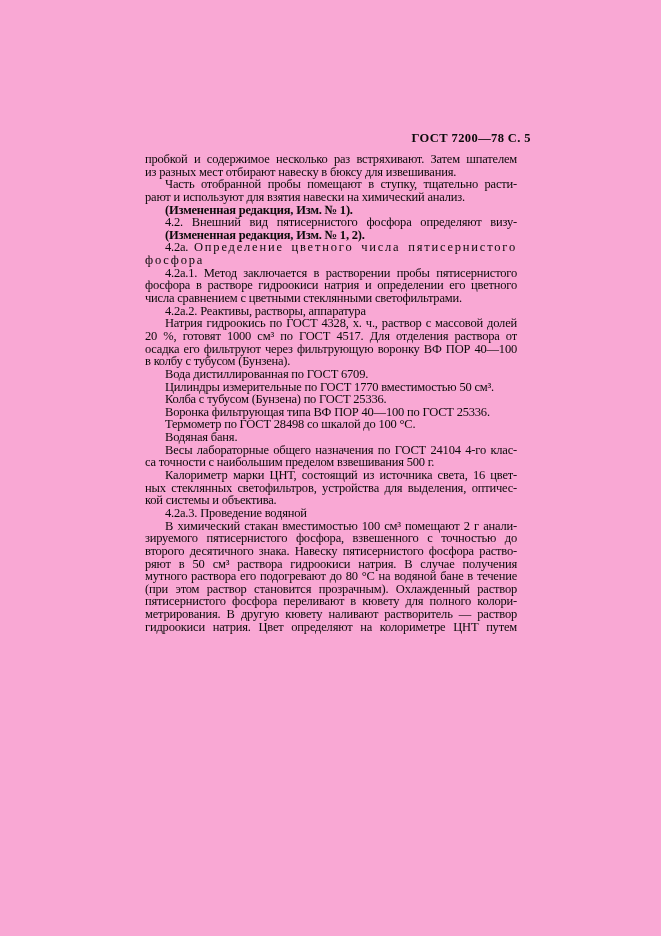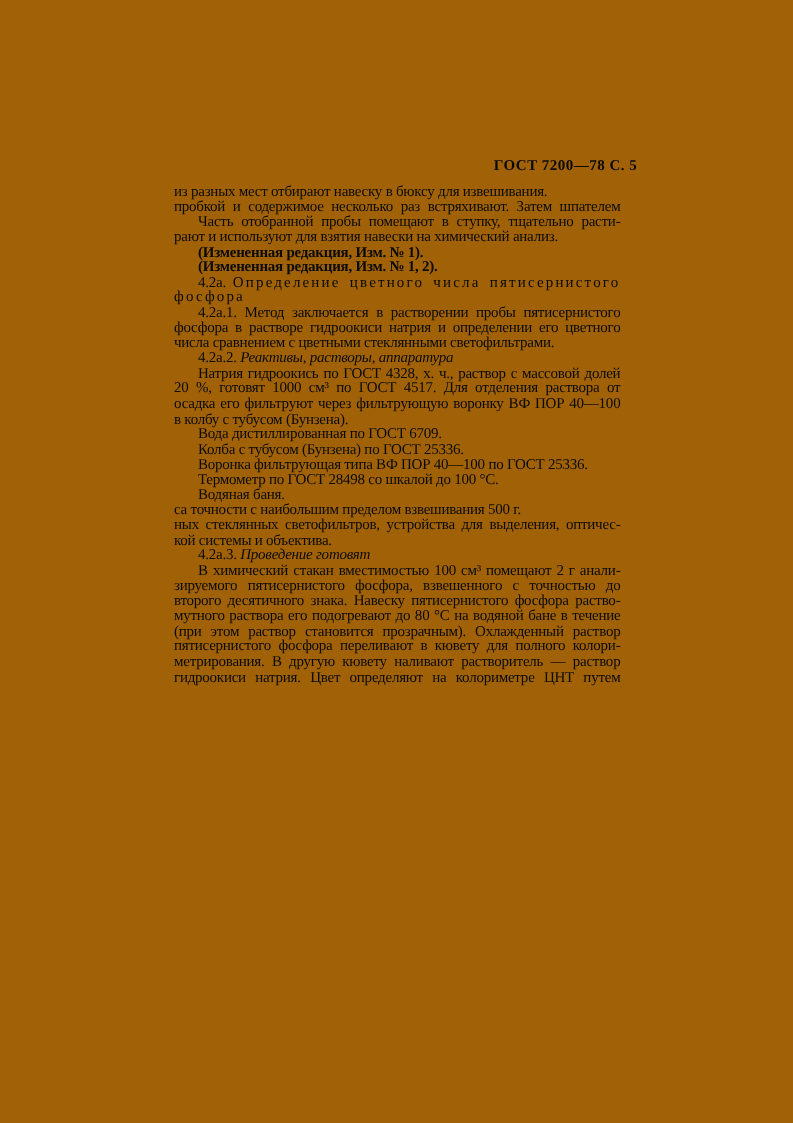--- a/index.html
+++ b/index.html
@@ -7,21 +7,21 @@
   body {
     width: 661px; height: 936px;
     font-family: "Liberation Serif", serif;
     color: #0a0a0a;
     position: relative;
     overflow: hidden;
   }
   .page {
     position: absolute; left: 0; top: 0;
     width: 661px; height: 936px;
-    background: #a16207;
+    background: #f9a8d4;
   }
   .running-header {
     position: absolute;
     top: 131px; left: 145px; width: 386px;
     text-align: right;
     font-weight: bold;
     font-size: 12.5px;
     letter-spacing: 0.4px;
     white-space: nowrap;
   }
@@ -37,56 +37,61 @@
     text-align: left;
     white-space: normal;
     overflow: visible;
   }
   .line.ind { padding-left: 20px; }
   .line.just {
     text-align: justify;
     text-align-last: justify;
   }
   .b { font-weight: bold; margin-top: 38px; }
-  .i { font-style: italic; }
+  .i { }
   .sp { letter-spacing: 1.8px; }
 </style>
 </head>
 <body>
 
 <div class="page">
   <div class="running-header">ГОСТ 7200—78 С. 5</div>
   <div class="doc-body">
+      <div class="line just"><span>пробкой и содержимое несколько раз встряхивают. Затем шпателем</span></div>
       <div class="line"><span>из разных мест отбирают навеску в бюксу для извешивания.</span></div>
-      <div class="line just"><span>пробкой и содержимое несколько раз встряхивают. Затем шпателем</span></div>
       <div class="line ind just"><span>Часть отобранной пробы помещают в ступку, тщательно расти-</span></div>
       <div class="line"><span>рают и используют для взятия навески на химический анализ.</span></div>
       <div class="line ind"><span class="b">(Измененная редакция, Изм. № 1).</span></div>
+      <div class="line ind just"><span>4.2. Внешний вид пятисернистого фосфора определяют визу-</span></div>
       <div class="line ind"><span class="b">(Измененная редакция, Изм. № 1, 2).</span></div>
       <div class="line ind just"><span>4.2а. </span><span class="sp">Определение цветного числа пятисернистого</span></div>
       <div class="line"><span class="sp">фосфора</span></div>
       <div class="line ind just"><span>4.2а.1. Метод заключается в растворении пробы пятисернистого</span></div>
       <div class="line just"><span>фосфора в растворе гидроокиси натрия и определении его цветного</span></div>
       <div class="line"><span>числа сравнением с цветными стеклянными светофильтрами.</span></div>
       <div class="line ind"><span>4.2а.2. </span><span class="i">Реактивы, растворы, аппаратура</span></div>
       <div class="line ind just"><span>Натрия гидроокись по ГОСТ 4328, х. ч., раствор с массовой долей</span></div>
       <div class="line just"><span>20 %, готовят 1000 см³ по ГОСТ 4517. Для отделения раствора от</span></div>
       <div class="line just"><span>осадка его фильтруют через фильтрующую воронку ВФ ПОР 40—100</span></div>
       <div class="line"><span>в колбу с тубусом (Бунзена).</span></div>
       <div class="line ind"><span>Вода дистиллированная по ГОСТ 6709.</span></div>
+      <div class="line ind"><span>Цилиндры измерительные по ГОСТ 1770 вместимостью 50 см³.</span></div>
       <div class="line ind"><span>Колба с тубусом (Бунзена) по ГОСТ 25336.</span></div>
       <div class="line ind"><span>Воронка фильтрующая типа ВФ ПОР 40—100 по ГОСТ 25336.</span></div>
       <div class="line ind"><span>Термометр по ГОСТ 28498 со шкалой до 100 °С.</span></div>
       <div class="line ind"><span>Водяная баня.</span></div>
+      <div class="line ind just"><span>Весы лабораторные общего назначения по ГОСТ 24104 4-го клас-</span></div>
       <div class="line"><span>са точности с наибольшим пределом взвешивания 500 г.</span></div>
+      <div class="line ind just"><span>Калориметр марки ЦНТ, состоящий из источника света, 16 цвет-</span></div>
       <div class="line just"><span>ных стеклянных светофильтров, устройства для выделения, оптичес-</span></div>
       <div class="line"><span>кой системы и объектива.</span></div>
-      <div class="line ind"><span>4.2а.3. </span><span class="i">Проведение готовят</span></div>
+      <div class="line ind"><span>4.2а.3. </span><span class="i">Проведение водяной</span></div>
       <div class="line ind just"><span>В химический стакан вместимостью 100 см³ помещают 2 г анали-</span></div>
       <div class="line just"><span>зируемого пятисернистого фосфора, взвешенного с точностью до</span></div>
       <div class="line just"><span>второго десятичного знака. Навеску пятисернистого фосфора раство-</span></div>
+      <div class="line just"><span>ряют в 50 см³ раствора гидроокиси натрия. В случае получения</span></div>
       <div class="line just"><span>мутного раствора его подогревают до 80 °С на водяной бане в течение</span></div>
       <div class="line just"><span>(при этом раствор становится прозрачным). Охлажденный раствор</span></div>
       <div class="line just"><span>пятисернистого фосфора переливают в кювету для полного колори-</span></div>
       <div class="line just"><span>метрирования. В другую кювету наливают растворитель — раствор</span></div>
       <div class="line just"><span>гидроокиси натрия. Цвет определяют на колориметре ЦНТ путем</span></div>
     </div>
 </div>
 
 </body></html>

